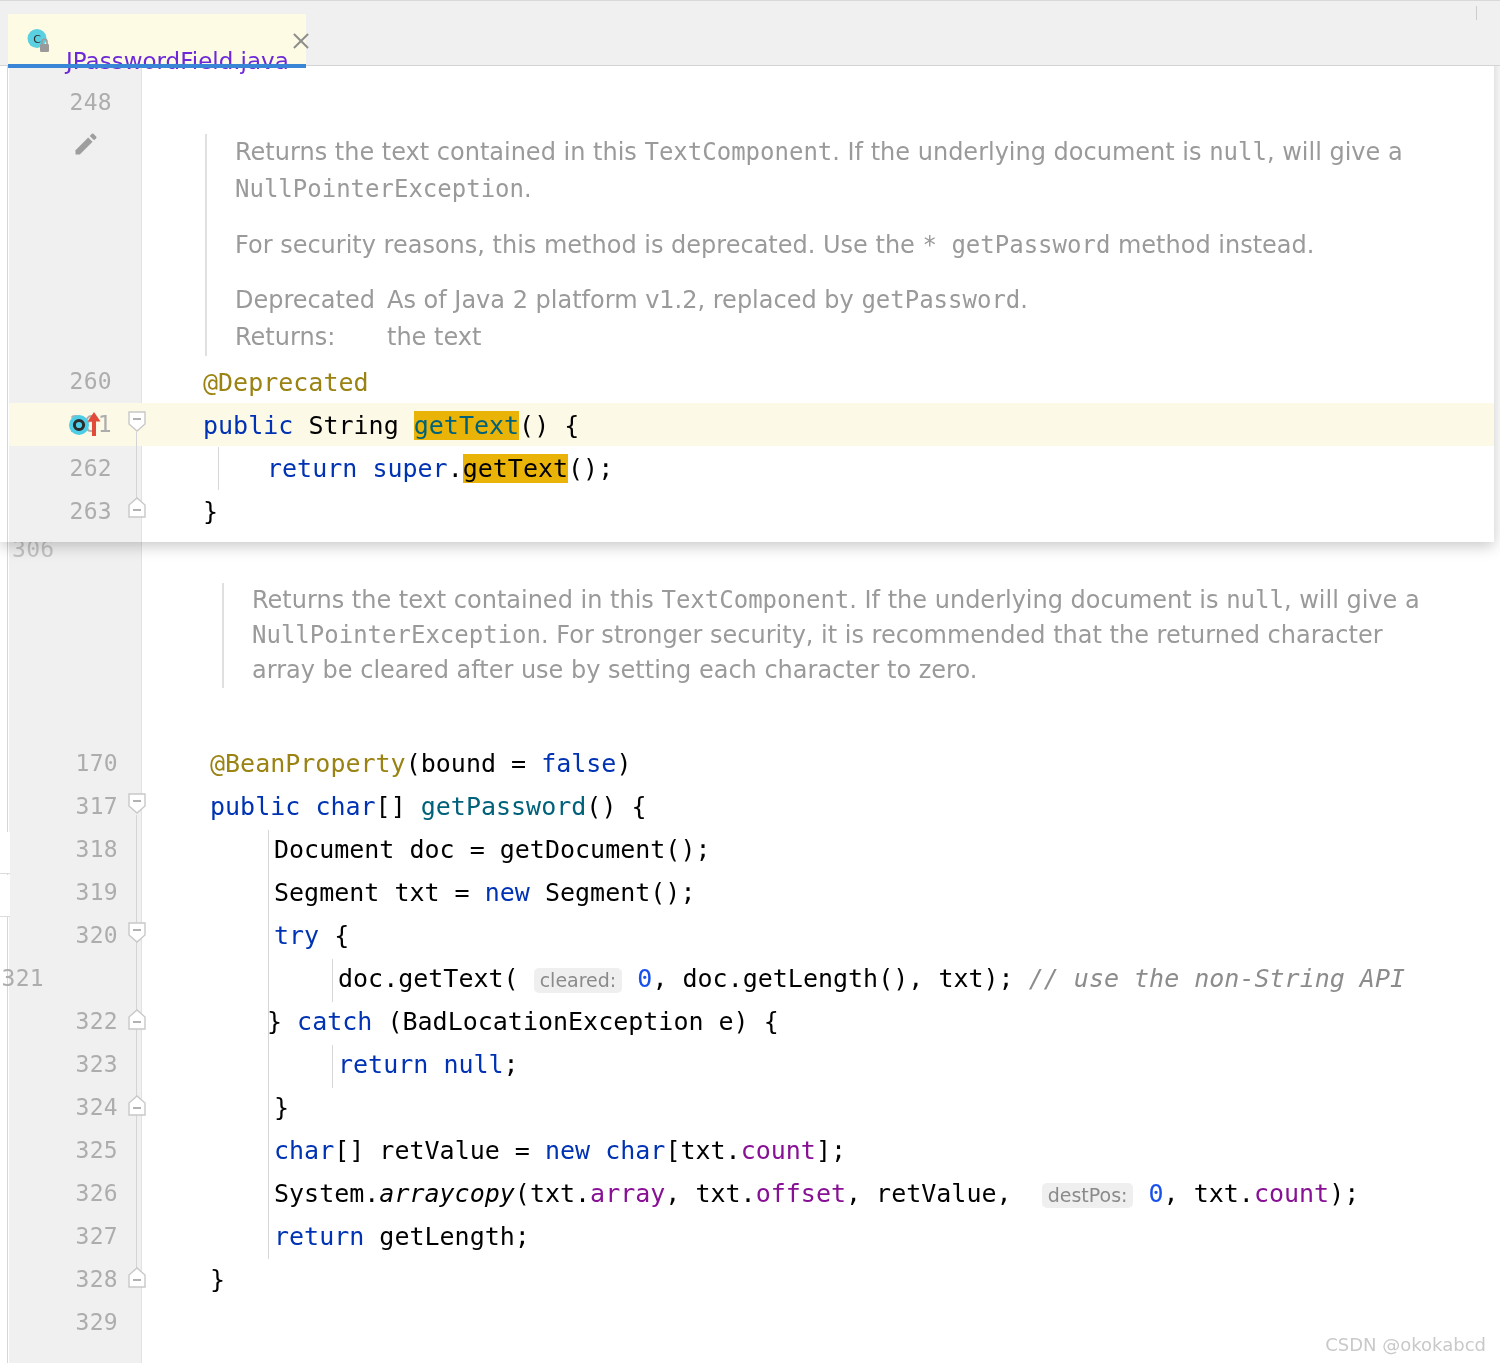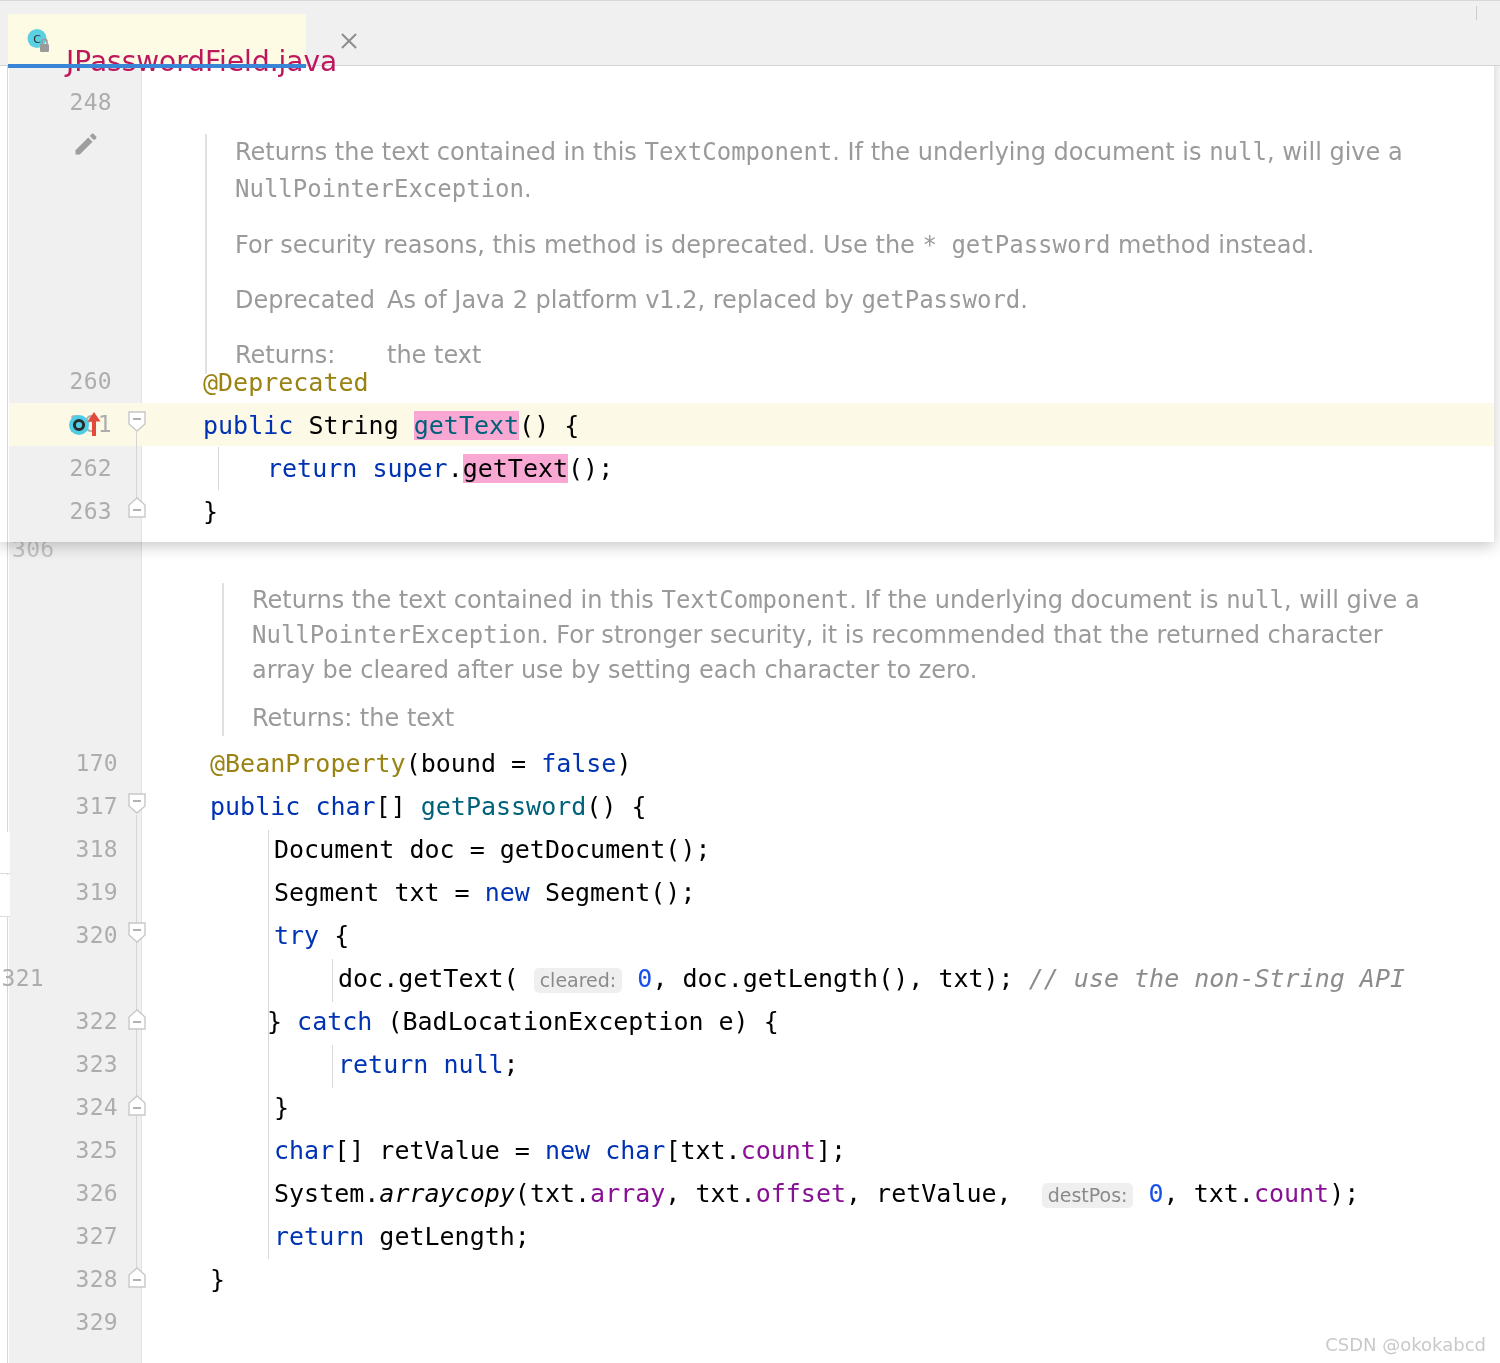--- a/index.html
+++ b/index.html
@@ -49,21 +49,21 @@
     font-family: "DejaVu Sans Mono", monospace;
     font-size: 25px; line-height: 43px;
     color: #000000; white-space: pre;
   }
   .kw      { color: #0033b3; }
   .ann     { color: #9a8313; }
   .mcall   { color: #00627a; }
   .field   { color: #871094; }
   .static-it { font-style: italic; }
   .cmt     { color: #8c8c8c; font-style: italic; }
-  .hl-ident{ background: #f9a8d4; }
+  .hl-ident{ background: #eab308; }
   .param-hint {
     background: #efefef; color: #8a8a8a; border-radius: 5px;
     padding: 1px 6px 2px 6px; font-size: 19px;
     font-family: "DejaVu Sans", sans-serif;
   }
   .num { color: #1750eb; }
 
   
   .current-line { position: absolute; background: #fdf9e7; }
 
@@ -94,21 +94,21 @@
     position: absolute; left: 0px; top: 0px; width: 1500px; height: 66px;
     background: #f0f0f0; border-bottom: 1px solid #d4d4d4; border-top: 1px solid #d8d8d8;
   }
   .tab {
     position: absolute; left: 8px; top: 13px; width: 298px; height: 53px;
     background: #fdfbe4; display: flex; align-items: center; padding: 0 14px 0 16px;
   }
   .tab-underline { position: absolute; left: 8px; top: 63px; width: 298px; height: 4px; background: #3a86d6; }
   .tab-icon { flex: none; width: 30px; height: 30px; position: relative; margin-right: 12px; }
   .tab-label {
-    flex: 1; font-family: "DejaVu Sans", sans-serif; font-size: 28px; color: #be185d; white-space: nowrap; margin-top: 41px;
+    flex: 1; font-family: "DejaVu Sans", sans-serif; font-size: 23px; color: #6d28d9; white-space: nowrap; margin-top: 41px;
   }
   .tab-close { flex: none; width: 24px; height: 24px; color: #8a8a8a; position: relative; cursor: pointer; }
   .tab-close::before, .tab-close::after {
     content: ""; position: absolute; left: 2px; top: 11px; width: 20px; height: 2px; background: #8e8e8e;
   }
   .tab-close::before { transform: rotate(45deg); }
   .tab-close::after  { transform: rotate(-45deg); }
 
   
   .tab-tick { position: absolute; left: 1476px; top: 5px; width: 1px; height: 14px; background: #cccccc; }
@@ -141,21 +141,20 @@
     <div class="gutter-base"></div>
     <div class="gutter-fold-col"></div>
 
     <div class="edge-box" style="top:832px;"></div>
     <div class="edge-box" style="top:875px;"></div>
 
     <div class="clipped-num" style="left:12px; top:536px;">306</div>
 
     <div class="doc" id="editor-doc" style="left:222px; top:583px; width:1230px; font-size:24px; line-height:35px;">
       <p id="ed-doc-p1"><span>Returns the text contained in this </span><span class="mono">TextComponent</span><span>. If the underlying document is </span><span class="mono">null</span><span>, will give a </span><span class="mono">NullPointerException</span><span>. For stronger security, it is recommended that the returned character array be cleared after use by setting each character to zero.</span></p>
-      <p id="ed-doc-returns" style="margin-top:13px;">Returns: the text</p>
     </div>
 
     <div id="editor-gutter-nums">
         <div class="linenum" style="top: 750px; right: 1382px;">170</div>
         <div class="linenum" style="top: 793px; right: 1382px;">317</div>
         <div class="linenum" style="top: 836px; right: 1382px;">318</div>
         <div class="linenum" style="top: 879px; right: 1382px;">319</div>
         <div class="linenum" style="top: 922px; right: 1382px;">320</div>
         <div class="linenum" style="top: 965px; right: 1456px;">321</div>
         <div class="linenum" style="top: 1008px; right: 1382px;">322</div>
@@ -270,21 +269,21 @@
       <div style="position:absolute; left:218px; top:447px; width:1px; height:43px; background:#d7d7d7;"></div>
 
       <div class="doc" id="popup-doc" style="left:205px; top:134px; width:1240px; font-size:24px; line-height:37px;">
         <p id="pop-doc-p1"><span>Returns the text contained in this </span><span class="mono">TextComponent</span><span>. If the underlying document is </span><span class="mono">null</span><span>, will give a </span><span class="mono">NullPointerException</span><span>.</span></p>
         <p id="pop-doc-p2" style="margin-top:19px;"><span>For security reasons, this method is deprecated. Use the </span><span class="mono">*  getPassword</span><span> method instead.</span></p>
         <div id="pop-doc-tags">
             <div class="tag-row" style="margin-top: 18px;">
               <span class="tag-name" style="min-width: 152px;">Deprecated</span>
               <span style="color: rgb(154, 154, 154);"><span>As of Java 2 platform v1.2, replaced by </span><span class="mono">getPassword</span><span>.</span></span>
             </div>
-            <div class="tag-row" style="margin-top: 18px;">
+            <div class="tag-row" style="">
               <span class="tag-name" style="min-width: 152px;">Returns:</span>
               <span style="color: rgb(154, 154, 154);"><span>the text</span></span>
             </div>
           </div>
       </div>
 
       <div id="popup-code">
           <div class="codeline" style="left: 203px; top: 361px;"><span class="ann">@Deprecated</span></div>
           <div class="codeline" style="left: 203px; top: 404px;"><span class="kw">public</span><span> </span><span>String</span><span> </span><span class="mcall hl-ident">getText</span><span>() {</span></div>
           <div class="codeline" style="left: 267px; top: 447px;"><span class="kw">return</span><span> </span><span class="kw">super</span><span>.</span><span class="hl-ident">getText</span><span>();</span></div>

